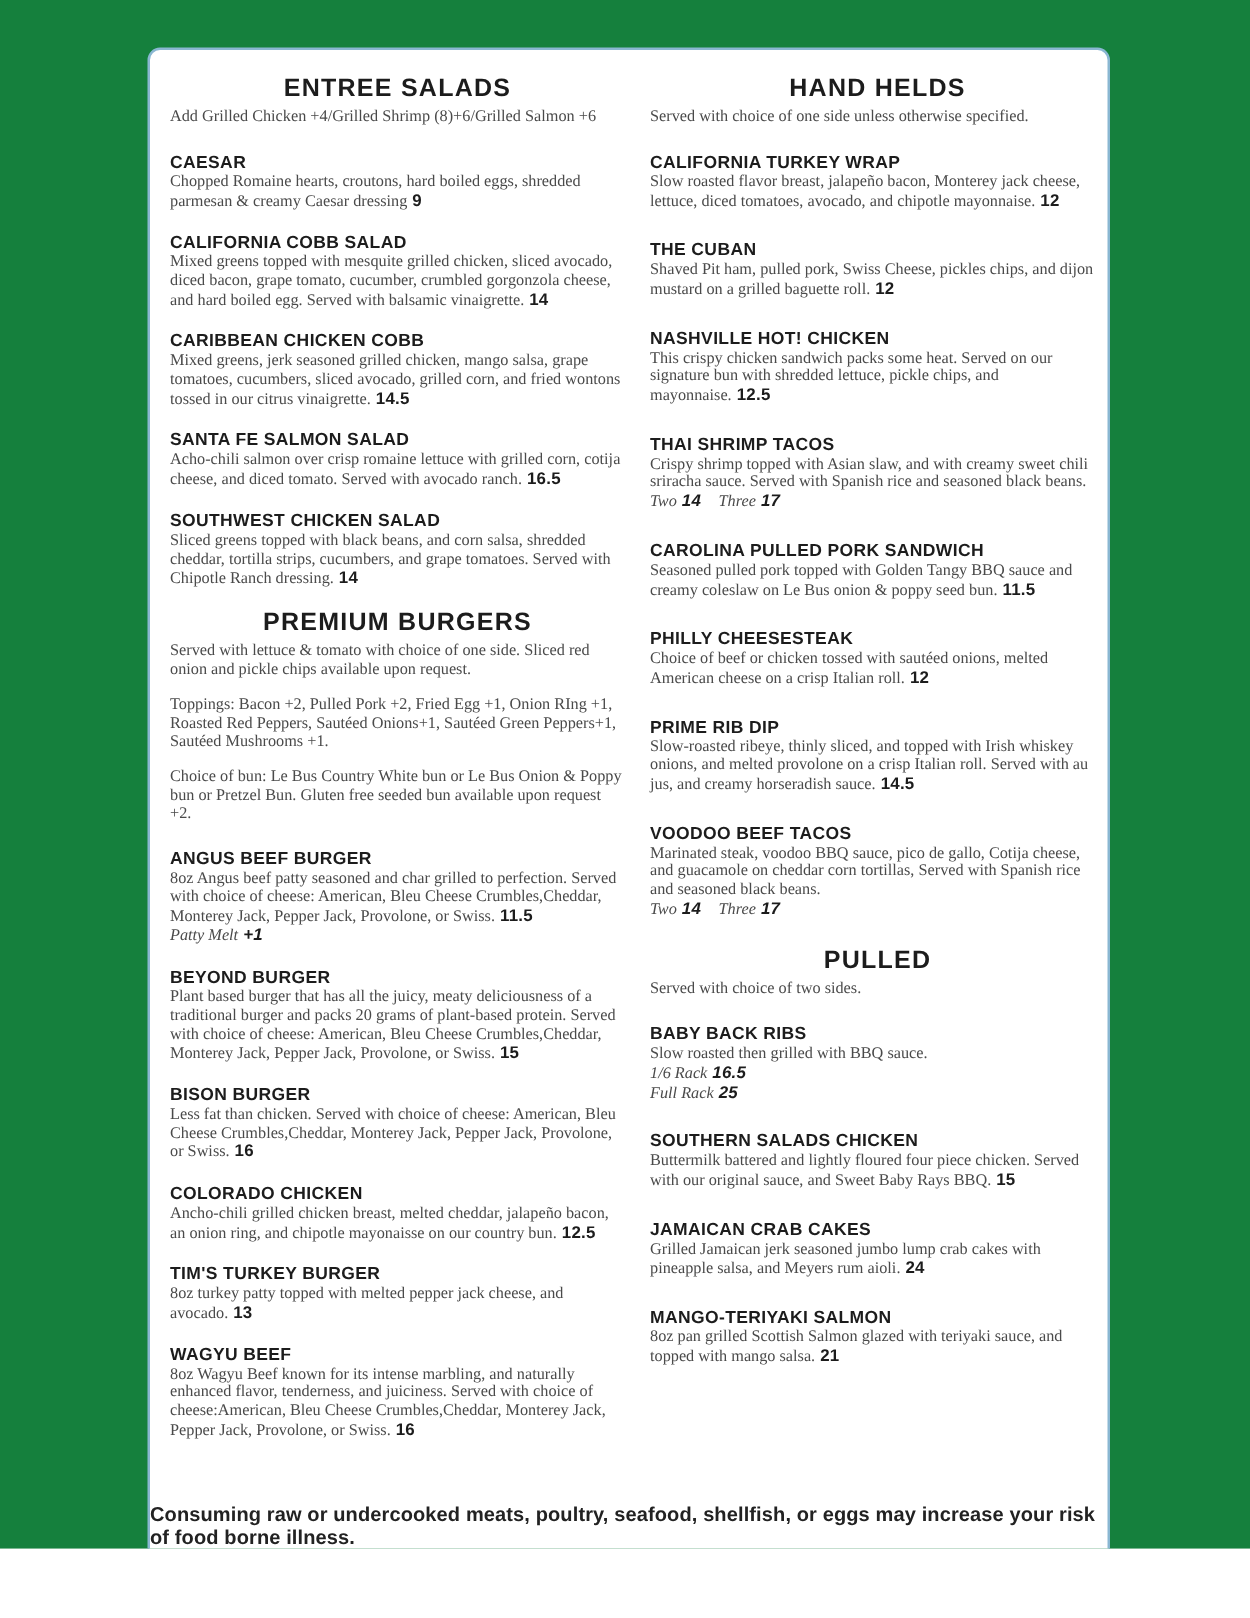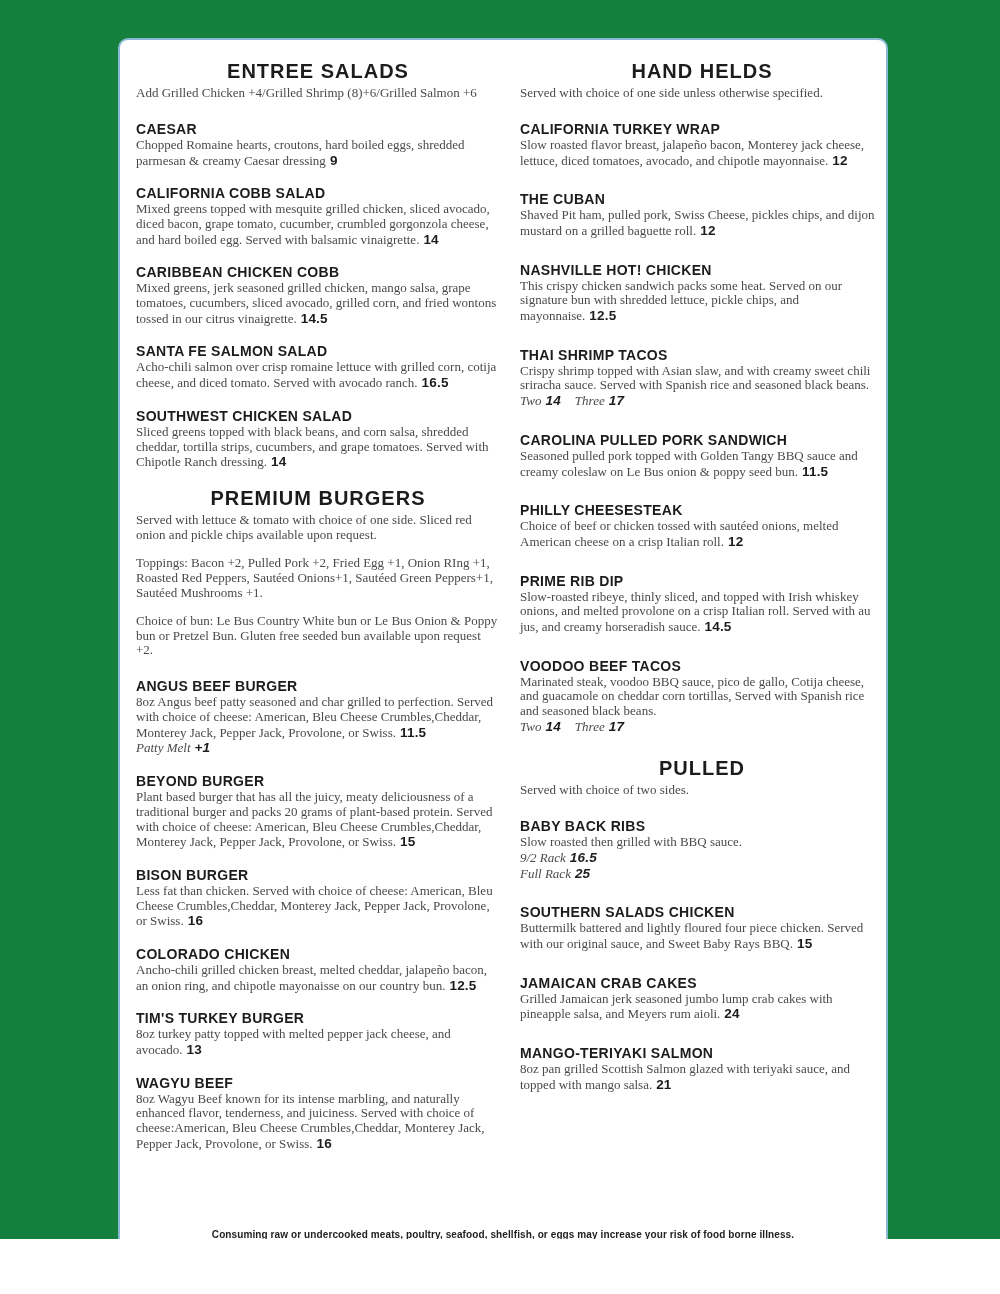--- a/index.html
+++ b/index.html
@@ -17,22 +17,22 @@
   .sec-items{margin-top:20px;}
   .item{margin-bottom:17px;}
   #col-right .item{margin-bottom:23px;}
   .item-name{font-family:"Liberation Sans",sans-serif;font-weight:bold;font-size:14px;
         letter-spacing:0.3px;color:#1c1c1c;margin:0 0 1px 0;}
   .item-desc{font-size:13px;line-height:1.13;color:#4a4a4a;margin:0;}
   .price{font-family:"Liberation Sans",sans-serif;font-weight:bold;font-size:13.5px;
         color:#1c1c1c;margin-left:4px;letter-spacing:0.2px;}
   .extra-line{font-size:13px;line-height:1.13;color:#4a4a4a;margin:0;font-style:italic;}
   .extra-sep{display:inline-block;width:14px;}
-  #footer{position:absolute;left:0;right:0;bottom:16px;text-align:center;
-        font-family:"Liberation Sans",sans-serif;font-weight:bold;font-size:10px;
+  #footer{position:absolute;left:0;right:0;bottom:16px;
+        font-family:"Liberation Sans",sans-serif;font-weight:bold;font-size:16px;
         color:#222222;letter-spacing:0.1px;}
 </style>
 </head>
 <body>
 
 <div id="page">
   <div id="menu-box">
 
     <div class="col" id="col-left">
 
@@ -164,21 +164,21 @@
       </div>
 
       <div class="section">
         <h2 class="sec-title">PULLED</h2>
         <p class="sec-note">Served with choice of two sides.</p>
         <div class="sec-items">
 
           <div class="item">
             <div class="item-name">BABY BACK RIBS</div>
             <div class="item-desc"><span>Slow roasted then grilled with BBQ sauce.</span></div>
-            <div class="extra-line"><span>9/2 Rack</span><span class="price">16.5</span></div>
+            <div class="extra-line"><span>1/6 Rack</span><span class="price">16.5</span></div>
             <div class="extra-line"><span>Full Rack</span><span class="price">25</span></div>
           </div>
 
           <div class="item">
             <div class="item-name">SOUTHERN SALADS CHICKEN</div>
             <div class="item-desc"><span>Buttermilk battered and lightly floured four piece chicken. Served with our original sauce, and Sweet Baby Rays BBQ.</span><span class="price">15</span></div>
           </div>
 
           <div class="item">
             <div class="item-name">JAMAICAN CRAB CAKES</div>

